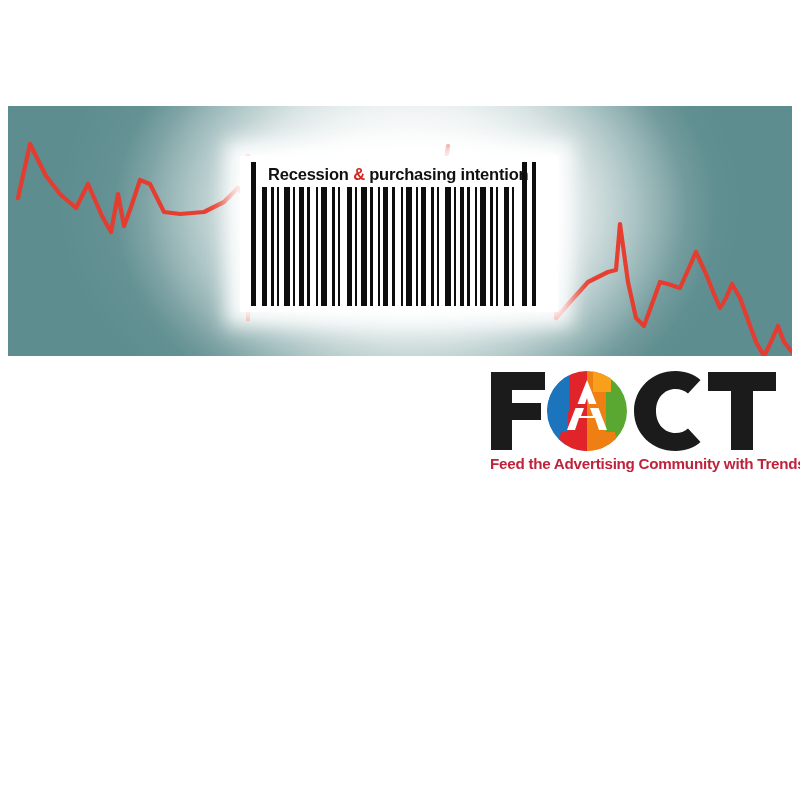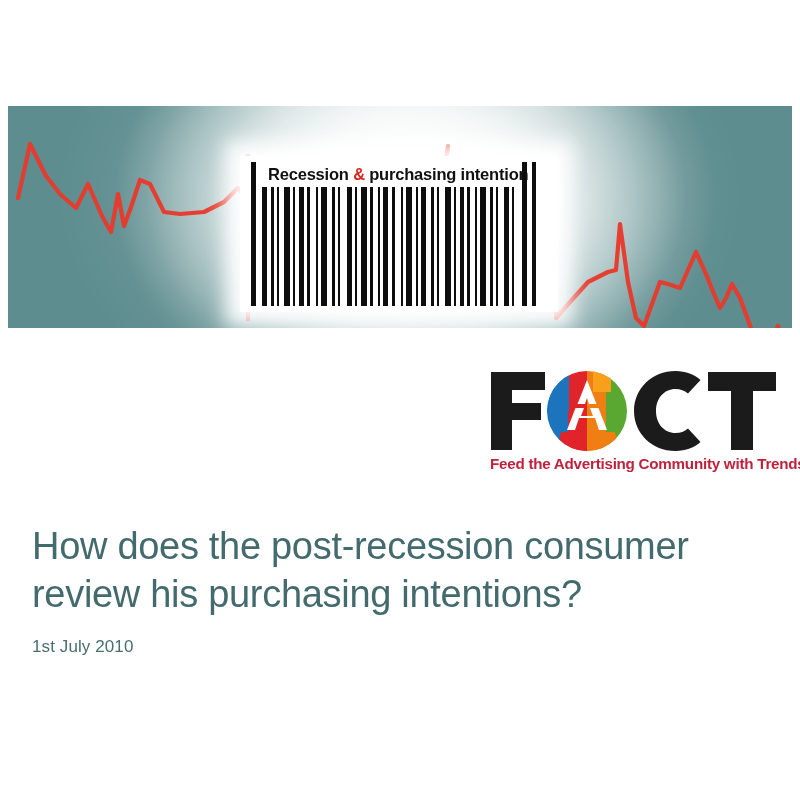--- a/index.html
+++ b/index.html
@@ -21,21 +21,21 @@
     height: 800px;
     background: #ffffff;
   }
 
   
   .banner {
     position: absolute;
     left: 8px;
     top: 106px;
     width: 784px;
-    height: 222px;
+    height: 250px;
     overflow: hidden;
     background:
       radial-gradient(ellipse 300px 230px at 52% 42%,
         #ffffff 0%,
         #fbfcfc 18%,
         #e8eeee 38%,
         #c2d3d3 58%,
         #8fb0b1 76%,
         #6c9698 90%,
         #5d8d8f 100%),
@@ -294,19 +294,14 @@
       </g>
 
       <g>
         <path d="M219,2 L287,2 L287,21 L264,21 L264,80 L242,80 L242,21 L219,21 Z" fill="#1b1b1b"></path>
       </g>
     </svg>
 
     <div class="fact-tagline">Feed the Advertising Community with Trends</div>
   </div>
 
-  <div class="title-block">
-    <h1 class="slide-title">How does the post-recession consumer
-review his purchasing intentions?</h1>
-    <div class="slide-date">1st July 2010</div>
-  </div>
 
 </div>
 
 </body></html>

